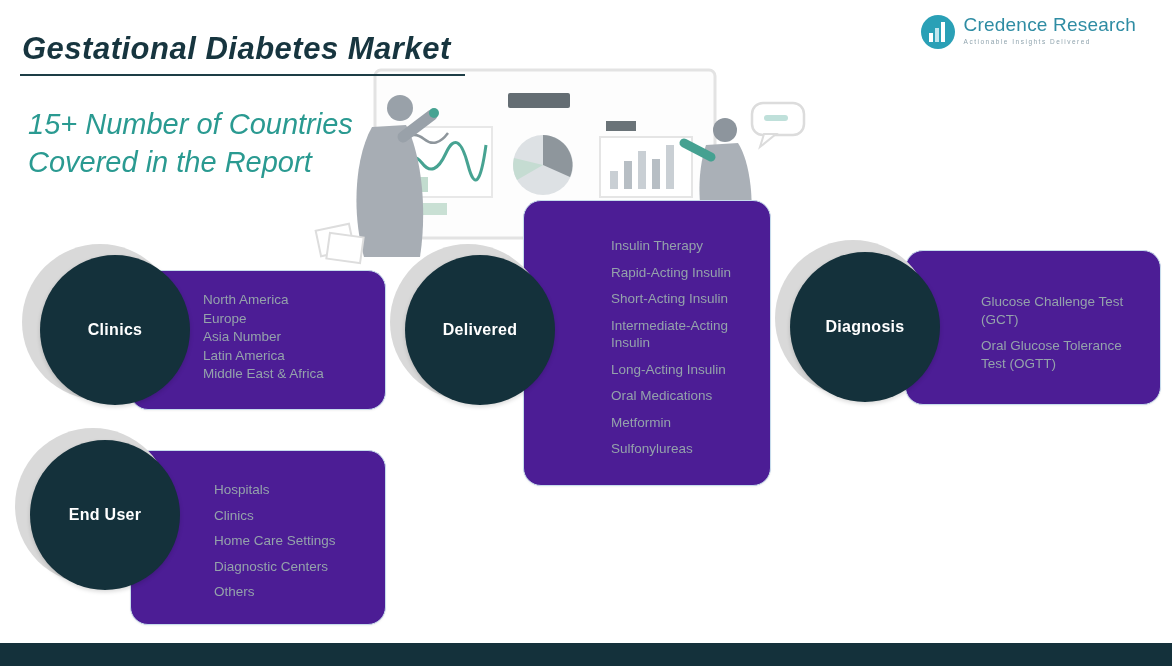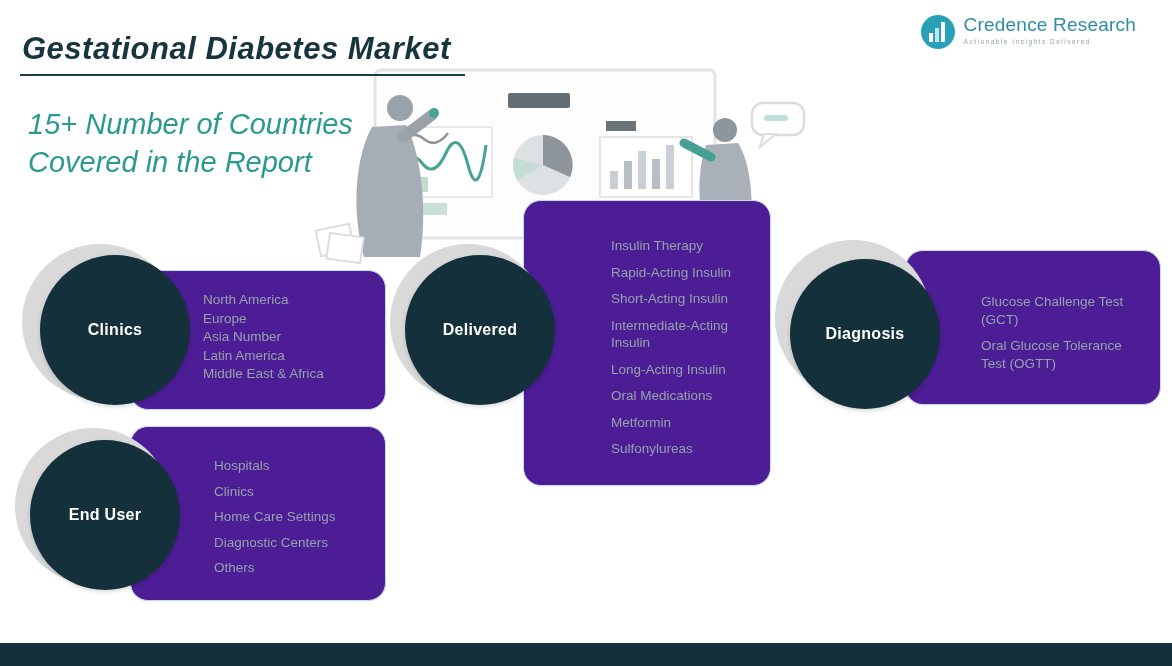--- a/index.html
+++ b/index.html
@@ -71,30 +71,30 @@
   .node-treatment { left:388px; top:198px; width:384px; height:290px; }
   .node-treatment .crescent { left:2px; top:46px; }
   .node-treatment .circle { left:17px; top:57px; }
   .node-treatment .box { left:135px; top:2px; width:248px; height:286px;
                          padding:36px 14px 0 87px; }
   .node-treatment .list .list-item { margin-bottom:9px; }
 
   
   .node-diagnosis { left:773px; top:238px; width:388px; height:170px; }
   .node-diagnosis .crescent { left:2px; top:2px; }
-  .node-diagnosis .circle { left:17px; top:21px; }
+  .node-diagnosis .circle { left:17px; top:14px; }
   .node-diagnosis .box { left:132px; top:12px; width:256px; height:155px;
                          padding:42px 18px 0 75px; }
   .node-diagnosis .list .list-item { margin-bottom:9px; }
 
   
   .node-enduser { left:13px; top:426px; width:374px; height:186px; }
   .node-enduser .crescent { left:2px; top:2px; }
   .node-enduser .circle { left:17px; top:14px; }
-  .node-enduser .box { left:117px; top:0; width:256px; height:175px;
+  .node-enduser .box { left:117px; top:24px; width:256px; height:175px;
                        padding:30px 10px 0 83px; }
   .node-enduser .list .list-item { margin-bottom:8px; }
 
   .footer-bar {
     position:absolute; left:0; right:0; bottom:0; height:23px;
     background:#14313b; z-index:6;
   }
 </style>
 </head>
 <body>

